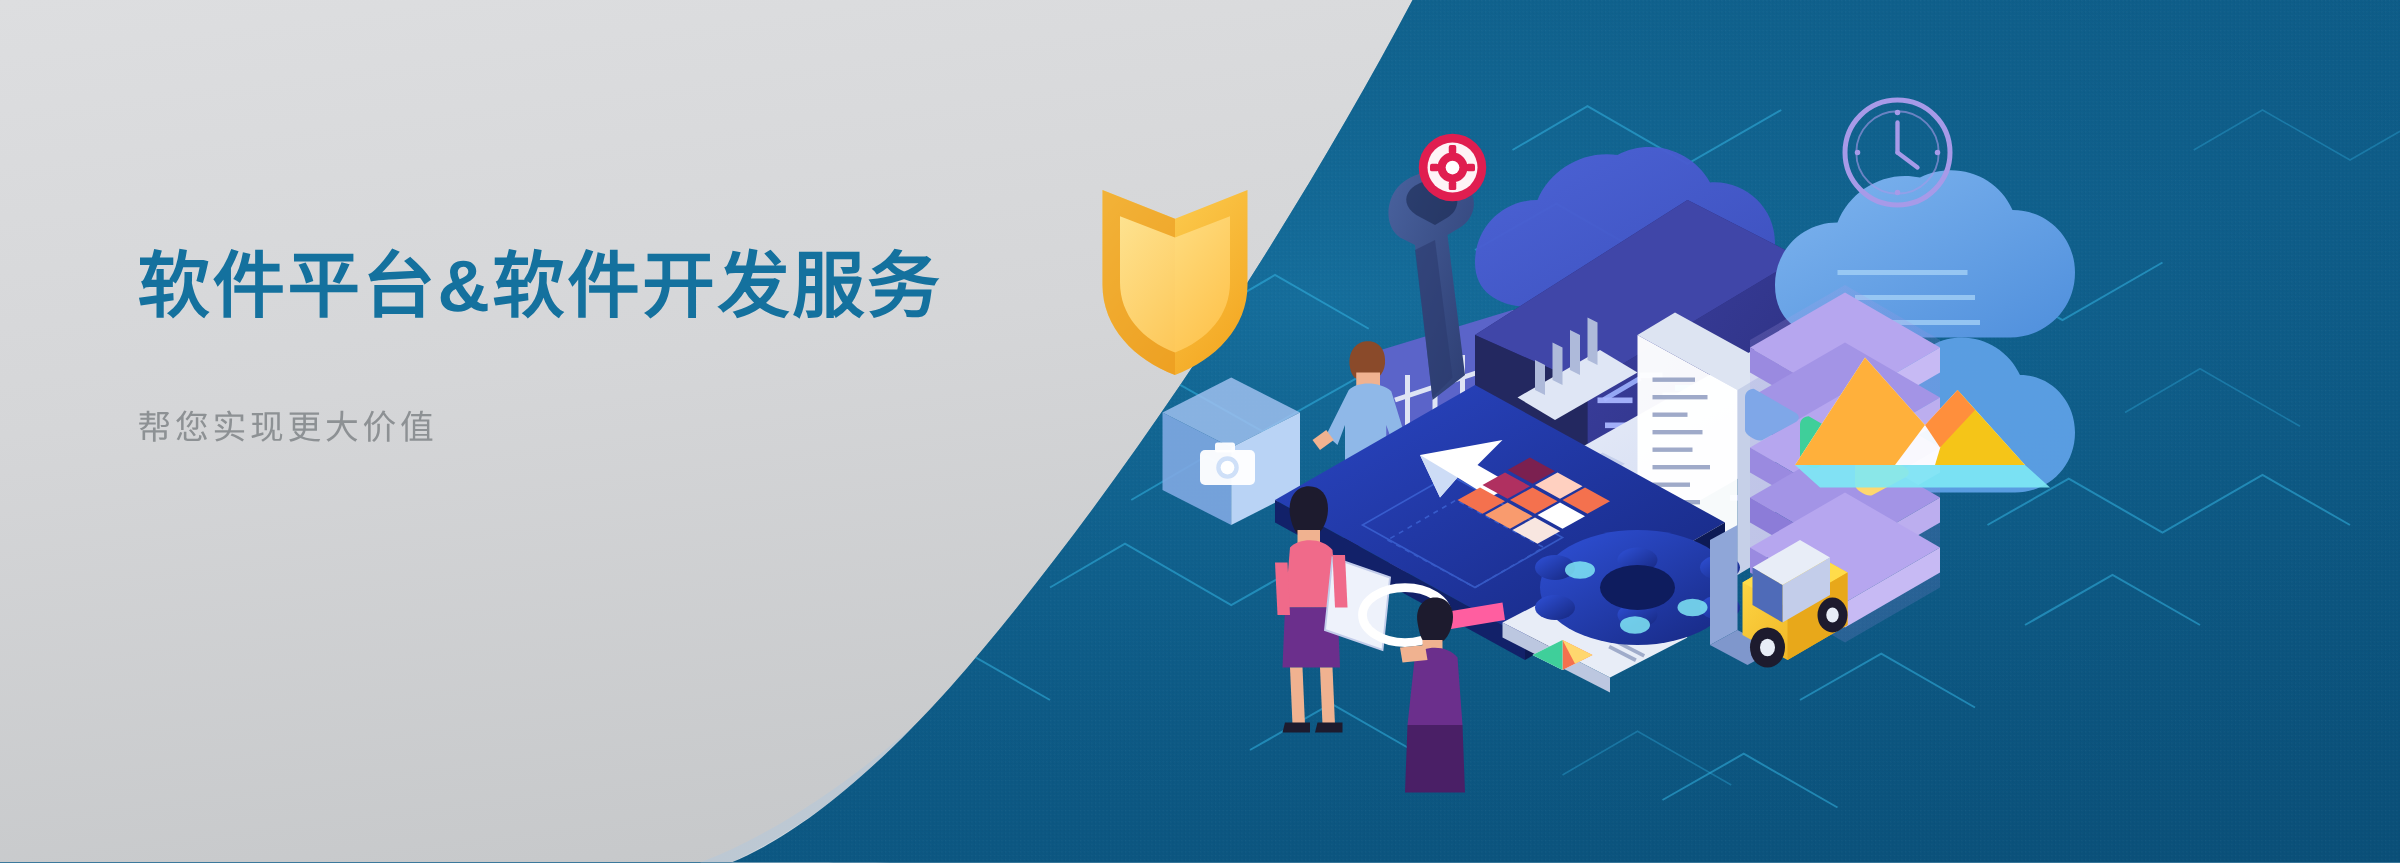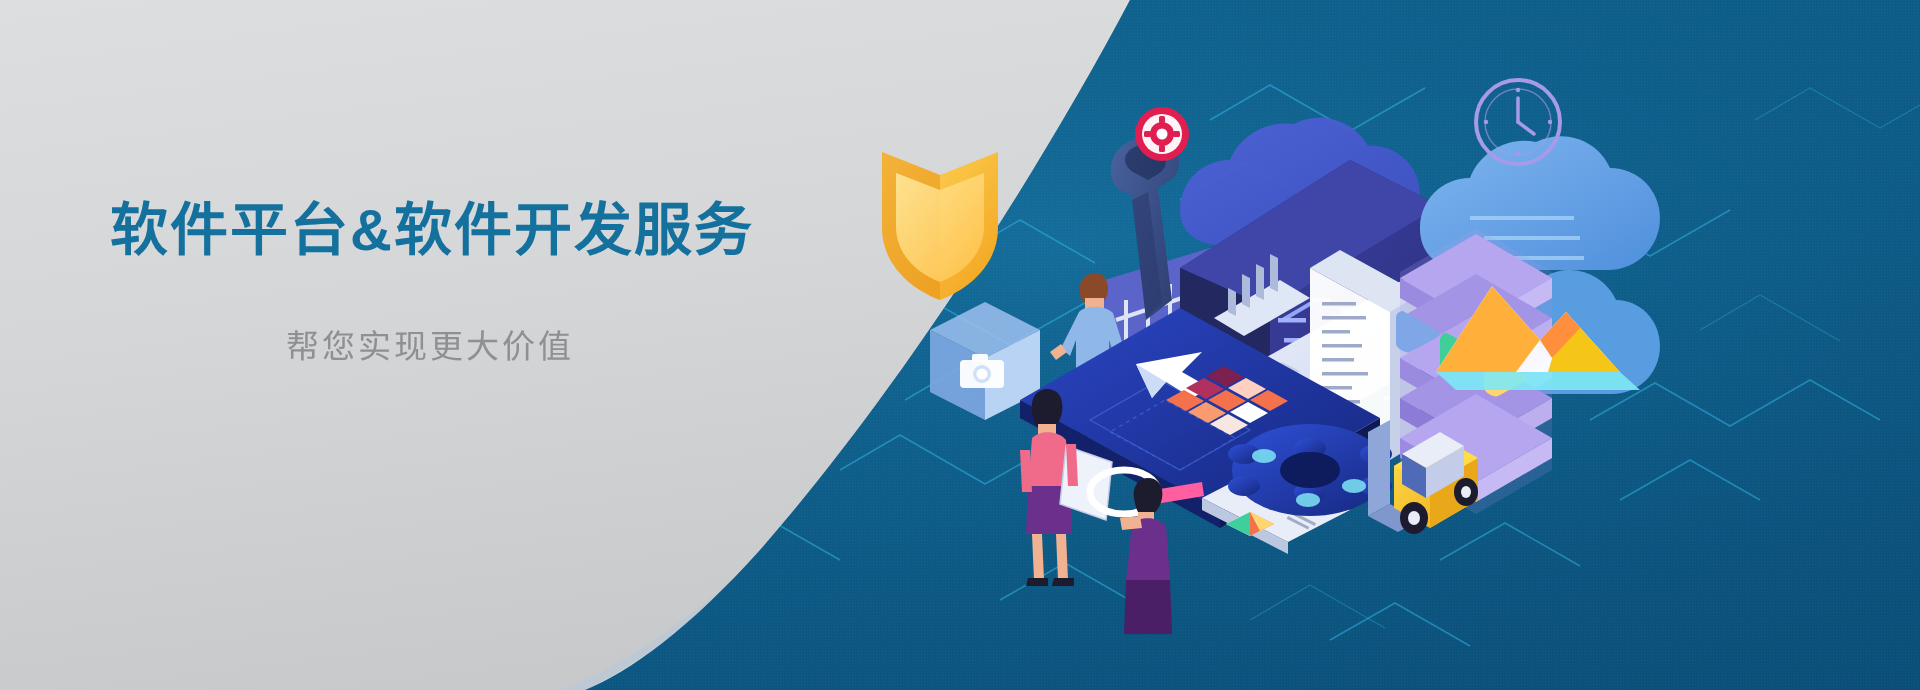--- a/index.html
+++ b/index.html
@@ -12,34 +12,33 @@
   #banner{
     position:relative;width:1920px;height:690px;overflow:hidden;
   }
   #bg-svg{position:absolute;inset:0;width:1920px;height:690px;display:block;}
   #illustration{
     position:absolute;left:880px;top:0;width:1040px;height:690px;display:block;
   }
   #copy{
     position:absolute;left:110px;top:196px;width:640px;
     z-index:5;
-    text-align:center;
   }
   #headline{
     margin:0;
     font-size:58px;
     line-height:1.18;
     font-weight:700;
     letter-spacing:2px;
     color:#14719e;
     white-space:nowrap;
   }
   #subtitle{
     margin:56px 0 0 0;
-    font-size:33px;
+    font-size:27px;
     letter-spacing:3px;
     font-weight:400;
     color:#8d9194;
     white-space:nowrap;
   }
 </style>
 </head>
 <body>
 
 <div id="banner">

